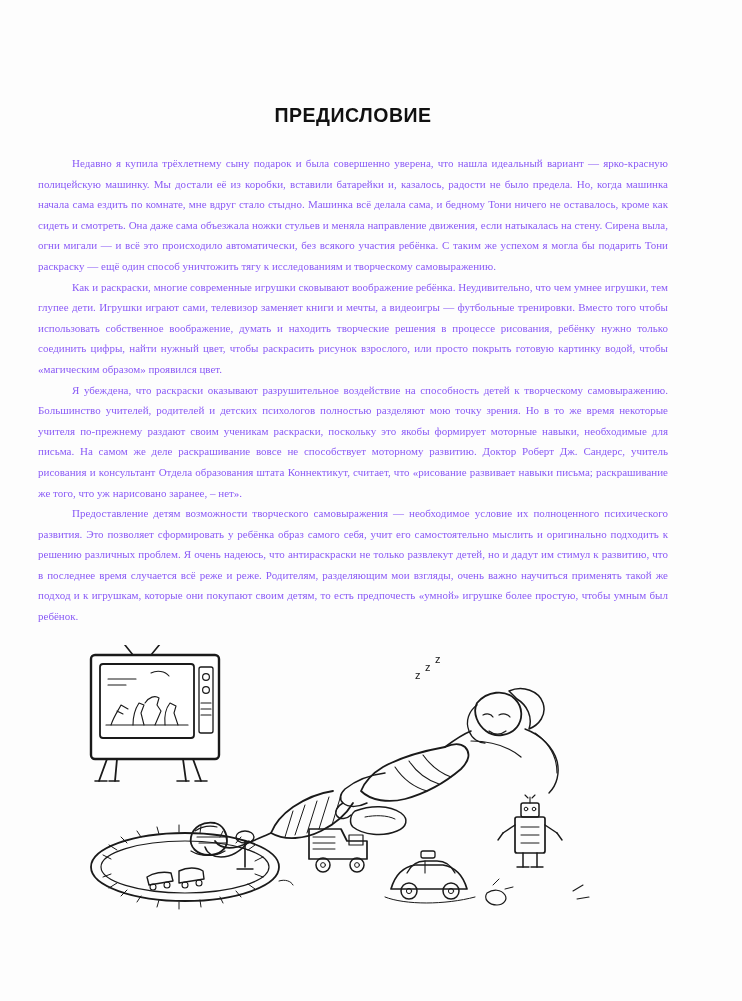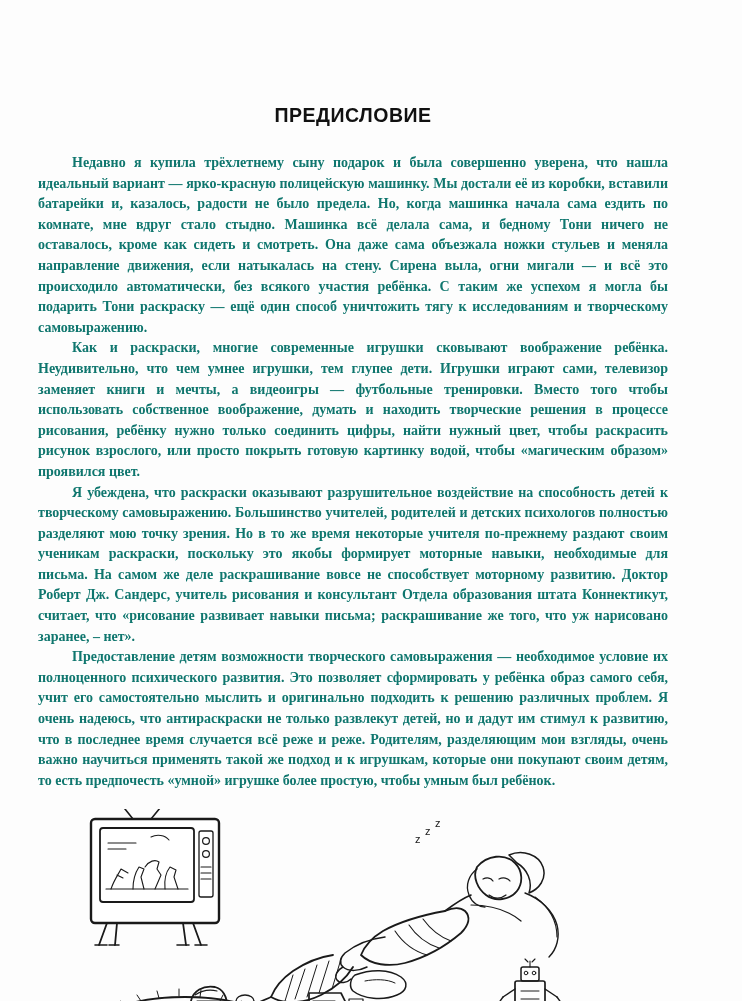--- a/index.html
+++ b/index.html
@@ -28,26 +28,25 @@
     font-weight: bold;
     font-size: 19.5px;
     letter-spacing: 0.5px;
     margin: 0 0 26px 0;
     color: #111;
   }
   .body-text p {
     margin: 0;
     text-indent: 34px;
     text-align: justify;
-    font-size: 14px;
+    font-size: 11px;
     line-height: 20.6px;
-    color: #0f766e;
+    color: #8b5cf6;
     -webkit-hyphens: none;
     hyphens: none;
-    font-weight: bold;
   }
   .figure {
     position: relative;
     margin-top: 18px;
     height: 270px;
   }
   .figure svg {
     display: block;
     margin: 0 auto;
   }

